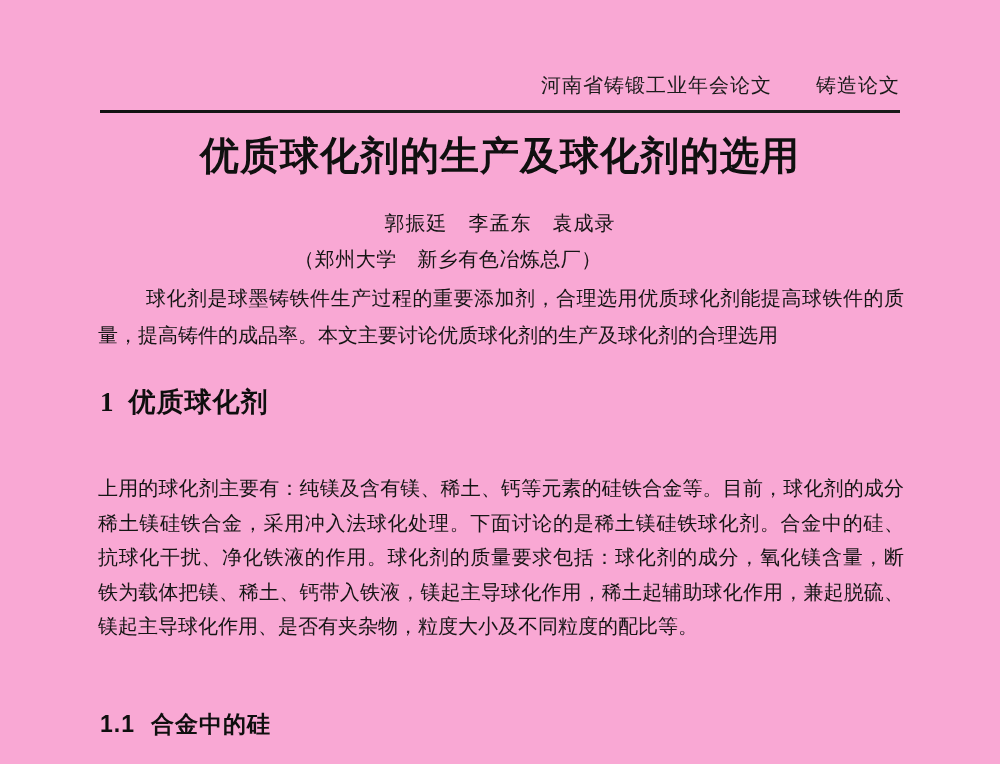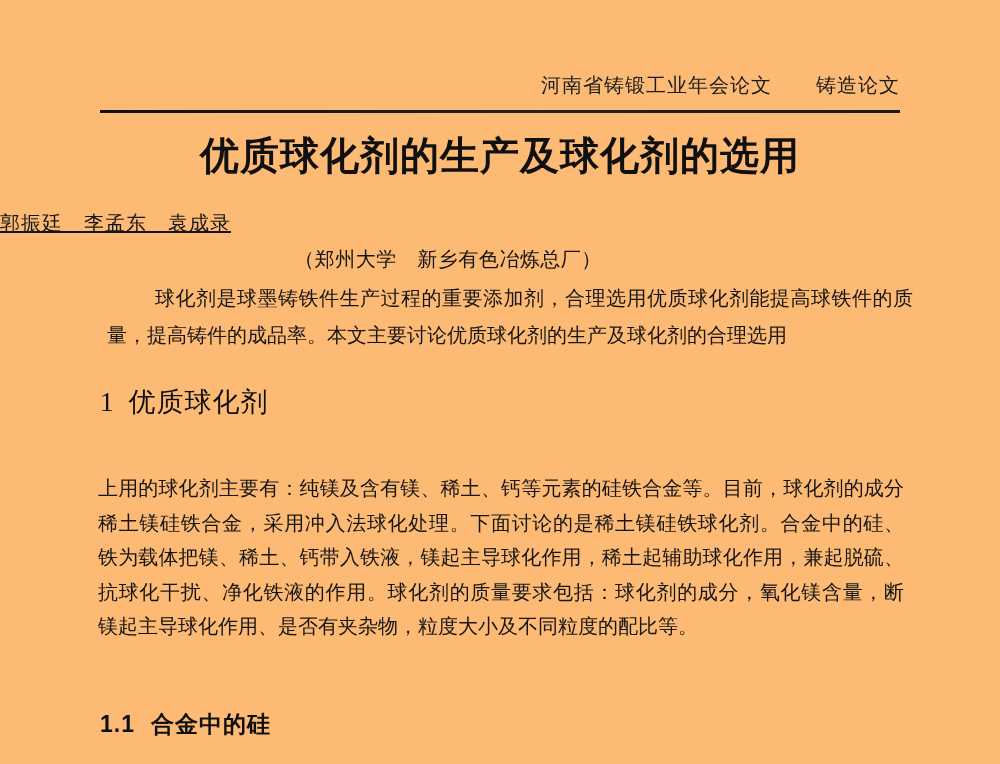--- a/index.html
+++ b/index.html
@@ -5,21 +5,21 @@
   html, body {
     margin: 0;
     padding: 0;
     background: #e8e8e8;
   }
   .page {
     position: relative;
     width: 1000px;
     height: 764px;
     margin: 0 auto;
-    background: #fdba74;
+    background: #f9a8d4;
     overflow: hidden;
     color: #151515;
     font-family: "Liberation Serif", "DejaVu Serif", serif;
   }
 
   
   .running-header {
     position: absolute;
     top: 72px;
     left: 100px;
@@ -58,54 +58,53 @@
     letter-spacing: 1px;
     color: #101010;
   }
 
   
   .authors {
     position: absolute;
     top: 208px;
     left: 0;
     width: 1000px;
-    text-align: left;
+    text-align: center;
     font-size: 20px;
     line-height: 30px;
     letter-spacing: 1px;
-    text-decoration: underline;
   }
   .affiliation {
     position: absolute;
     top: 244px;
     left: 0;
     width: 896px;
     text-align: center;
     font-size: 20px;
     line-height: 30px;
     letter-spacing: 0.5px;
   }
 
   
   .abstract {
     position: absolute;
     top: 280px;
-    left: 107px;
+    left: 98px;
     width: 806px;
     font-size: 20px;
     line-height: 37px;
   }
 
   
   .sec-h1 {
     position: absolute;
     top: 385px;
     left: 100px;
     font-family: "Liberation Sans", "DejaVu Sans", sans-serif;
-    font-weight: 400;
+    font-weight: 700;
     font-size: 27px;
     line-height: 34px;
     letter-spacing: 1px;
     color: #0f0f0f;
   }
   .sec-h1 .sec-num { margin-right: 14px; font-family: "Liberation Serif", serif; }
 
   
   .body-par {
     position: absolute;
@@ -165,22 +164,22 @@
     <div class="tline end">量，提高铸件的成品率。本文主要讨论优质球化剂的生产及球化剂的合理选用</div>
   </div>
 
   <div class="sec-h1">
     <span class="sec-num">1</span><span>优质球化剂</span>
   </div>
 
   <div class="body-par">
     <div class="tline">上用的球化剂主要有：纯镁及含有镁、稀土、钙等元素的硅铁合金等。目前，球化剂的成分</div>
     <div class="tline">稀土镁硅铁合金，采用冲入法球化处理。下面讨论的是稀土镁硅铁球化剂。合金中的硅、</div>
+    <div class="tline">抗球化干扰、净化铁液的作用。球化剂的质量要求包括：球化剂的成分，氧化镁含量，断</div>
     <div class="tline">铁为载体把镁、稀土、钙带入铁液，镁起主导球化作用，稀土起辅助球化作用，兼起脱硫、</div>
-    <div class="tline">抗球化干扰、净化铁液的作用。球化剂的质量要求包括：球化剂的成分，氧化镁含量，断</div>
     <div class="tline end">镁起主导球化作用、是否有夹杂物，粒度大小及不同粒度的配比等。</div>
   </div>
 
   <div class="sec-h2">
     <span class="sec-num">1.1</span><span>合金中的硅</span>
   </div>
 
 </div>
 
 </body></html>

